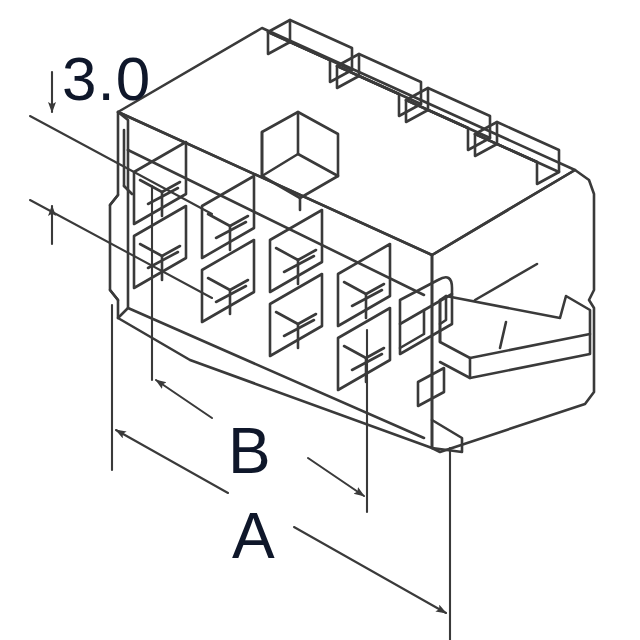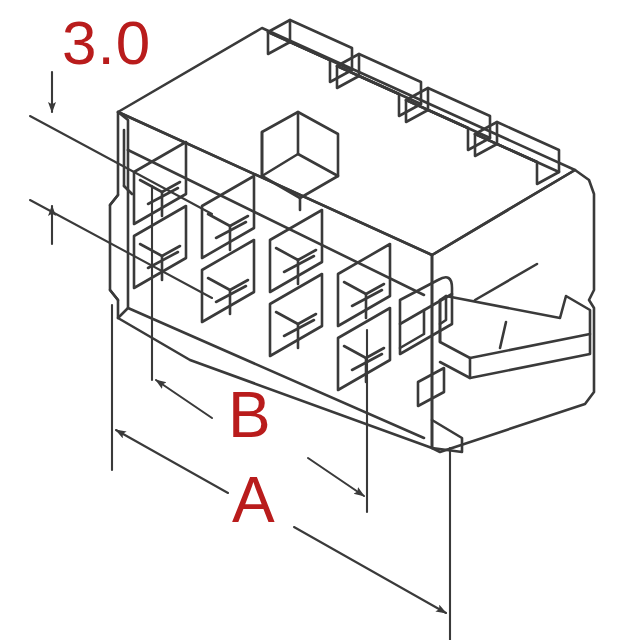--- a/index.html
+++ b/index.html
@@ -7,26 +7,27 @@
   #stage{
     position:relative;
     width:640px;height:640px;
     background:#ffffff;
     overflow:hidden;
     font-family:"Liberation Sans", sans-serif;
   }
   #drawing{position:absolute;left:0;top:0;width:640px;height:640px;}
   .dim-label{
     position:absolute;
-    color:#b91c1c;
+    color:#0f172a;
     font-family:"Liberation Sans", sans-serif;
     font-weight:400;
     line-height:1;
     white-space:nowrap;
     user-select:none;
+    margin-top:36px;
   }
   #label-30{left:62px;top:12px;font-size:62px;letter-spacing:1px;}
   #label-B{left:228px;top:383px;font-size:64px;}
   #label-A{left:232px;top:468px;font-size:64px;}
 </style>
 </head>
 <body>
 
 <div id="stage">
 

